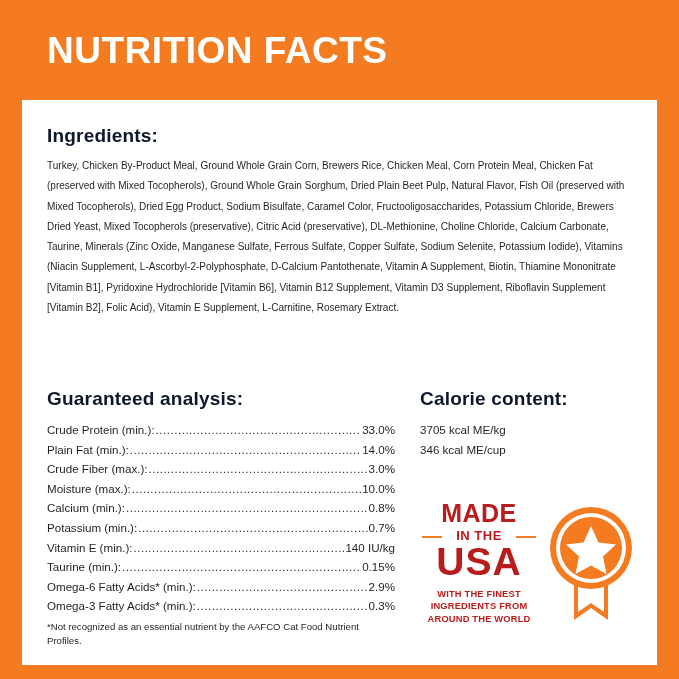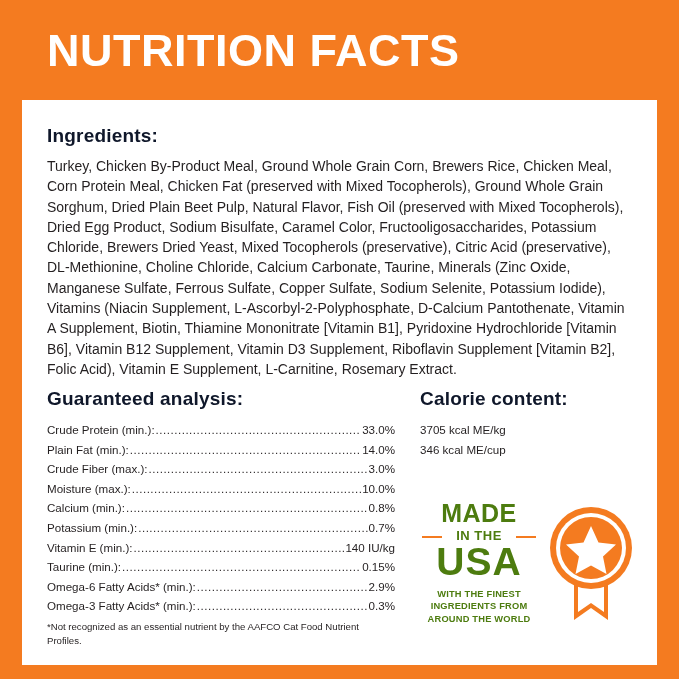--- a/index.html
+++ b/index.html
@@ -26,21 +26,21 @@
     left: 0;
     top: 0;
     width: 679px;
     height: 100px;
     background: #f47b20;
   }
   .header-title {
     position: absolute;
     left: 47px;
     top: 26px;
-    font-size: 45px;
+    font-size: 37px;
     line-height: 50px;
     font-weight: bold;
     color: #ffffff;
     letter-spacing: 0.5px;
     font-family: "Liberation Sans", sans-serif;
   }
   
   .frame-left {
     position: absolute;
     left: 0; top: 0;
@@ -76,21 +76,21 @@
   #ingredients-head {
     position: absolute;
     left: 25px;
     top: 25px;
   }
   .ingredients-body {
     position: absolute;
     left: 25px;
     top: 56px;
     width: 588px;
-    font-size: 14px;
+    font-size: 10px;
     line-height: 20.3px;
     color: #231f20;
     text-align: left;
   }
   #ga-head {
     position: absolute;
     left: 25px;
     top: 288px;
   }
   #cal-head {
@@ -146,21 +146,21 @@
     top: 400px;
     width: 215px;
     height: 128px;
   }
   .usa-text {
     position: absolute;
     left: 0;
     top: 0;
     width: 118px;
     text-align: center;
-    color: #4d7c0f;
+    color: #b91c1c;
   }
   .usa-made {
     font-size: 25px;
     font-weight: bold;
     line-height: 27px;
     letter-spacing: 0.5px;
   }
   .usa-inthe {
     font-size: 13px;
     font-weight: bold;

